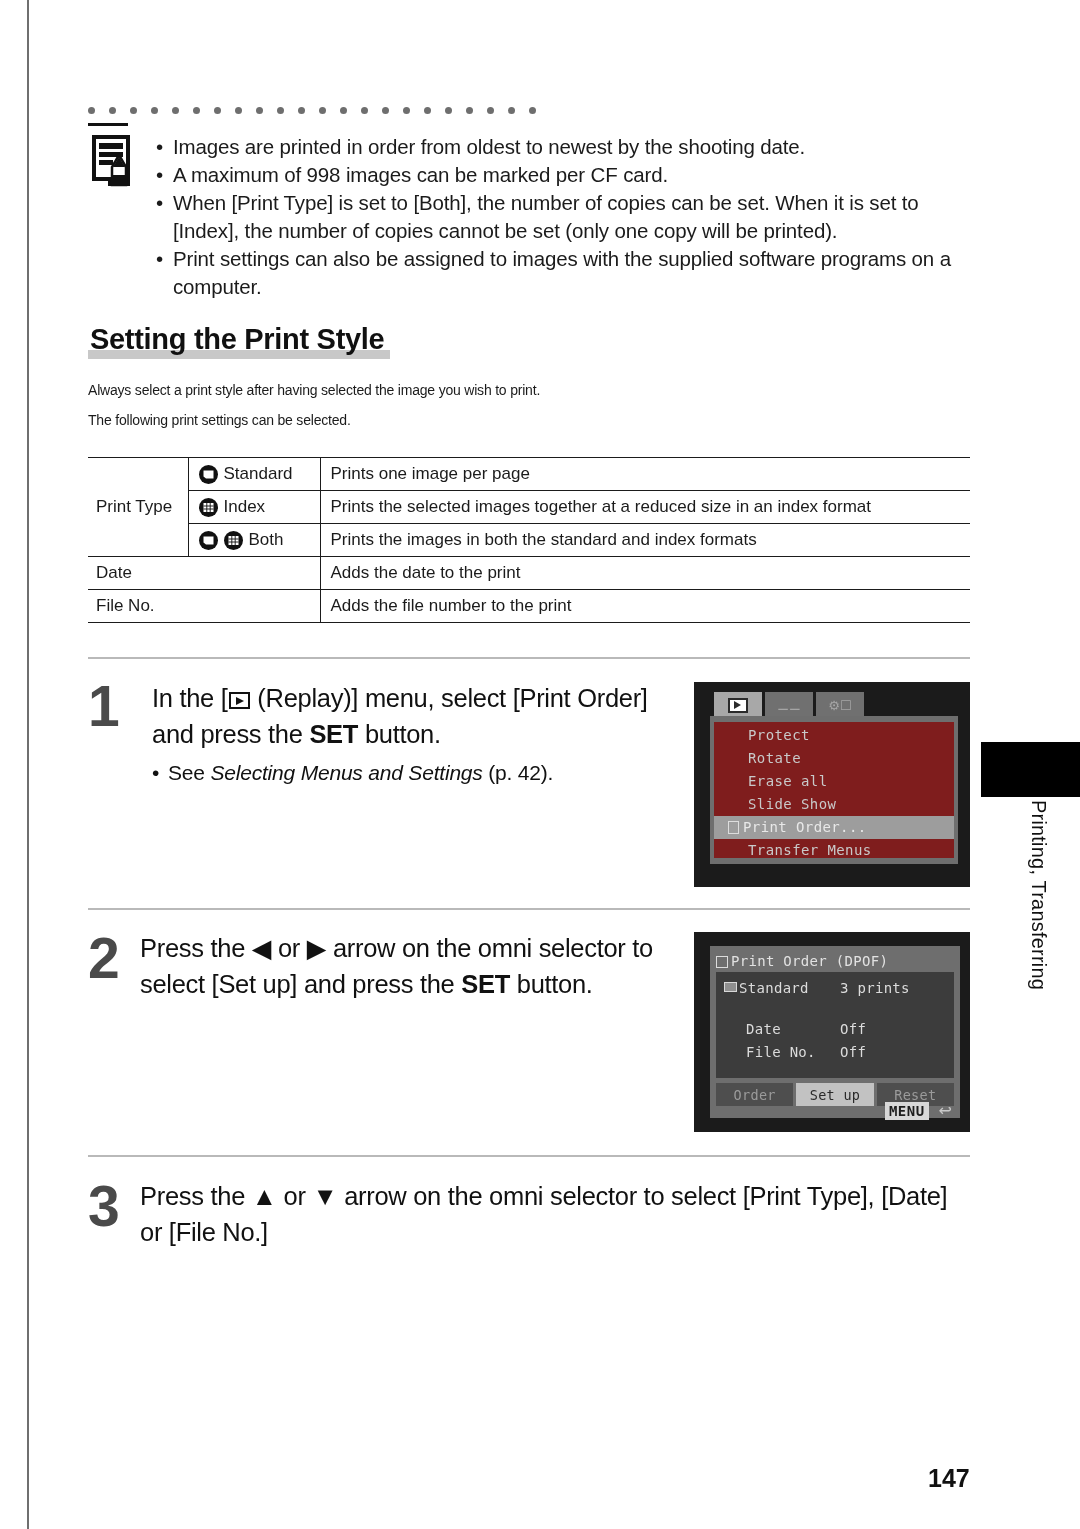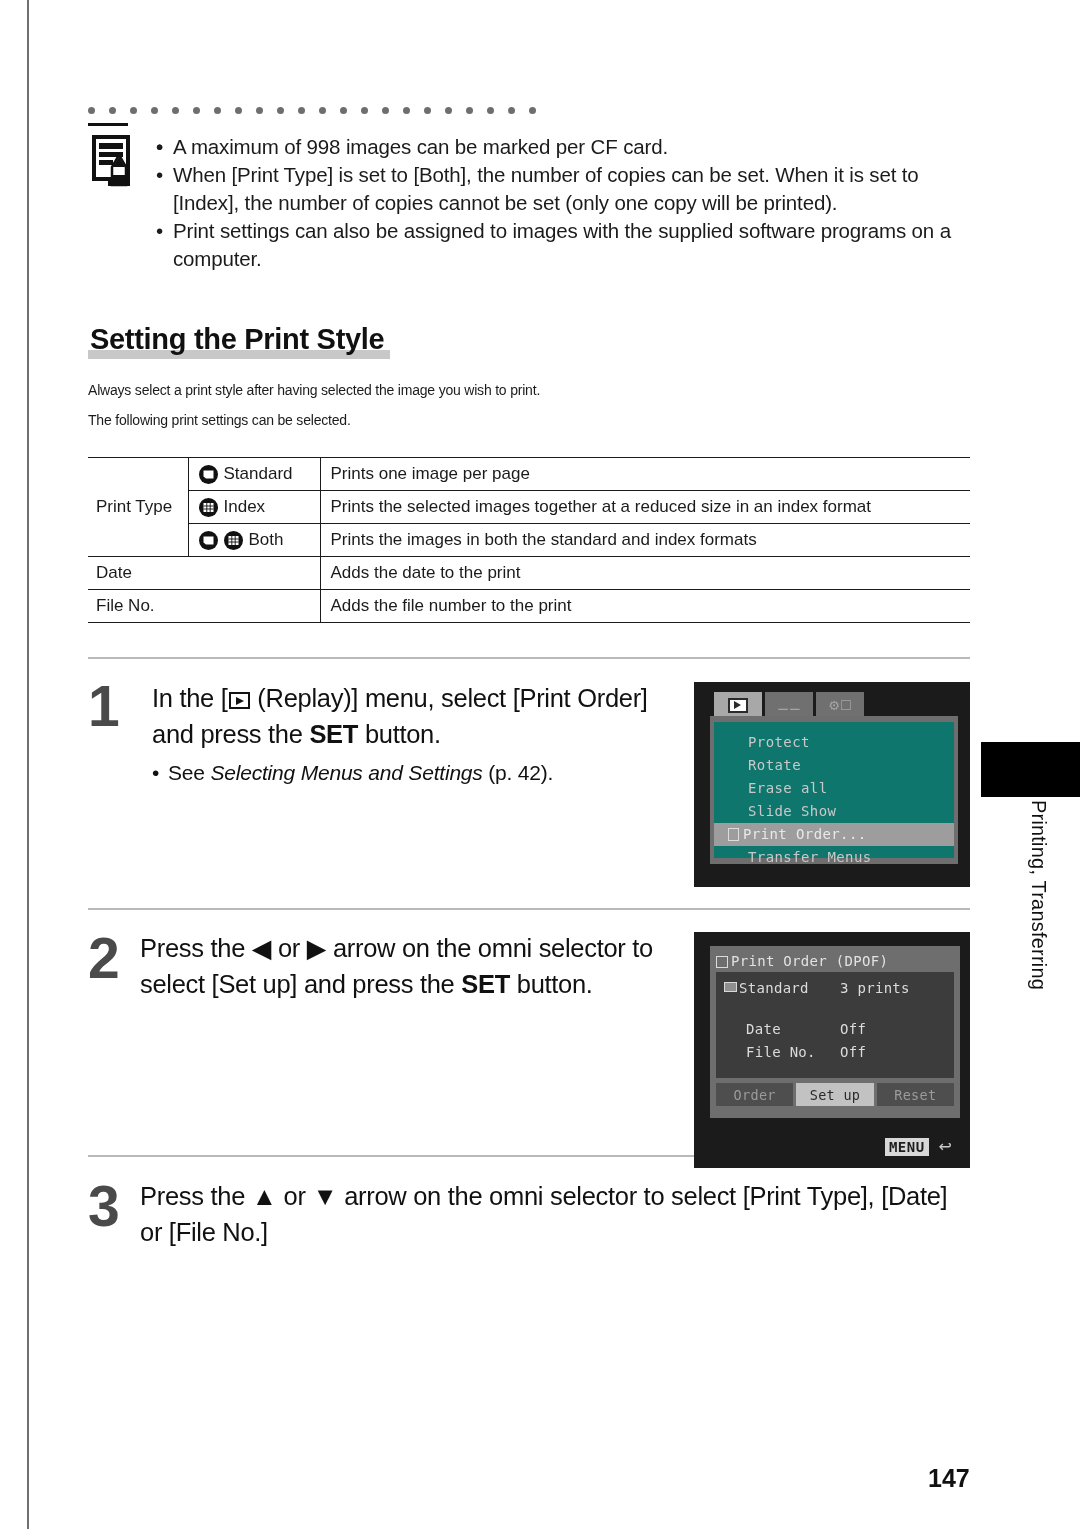--- a/index.html
+++ b/index.html
@@ -205,21 +205,21 @@
     border-bottom: 4px solid transparent;
   }
 
   
   .lcd {
     position: absolute;
     background: #1b1b1b;
     padding: 8px;
   }
   .lcd-1 { left: 694px; top: 682px;  width: 276px; height: 205px; }
-  .lcd-2 { left: 694px; top: 932px;  width: 276px; height: 236px; }
+  .lcd-2 { left: 694px; top: 932px;  width: 276px; height: 200px; }
 
   .lcd-inner { width: 100%; height: 100%; position: relative; }
 
   
   .menu-tabs {
     position: absolute;
     left: 12px; top: 2px;
     display: flex;
     gap: 3px;
   }
@@ -255,23 +255,23 @@
 
   .menu-panel {
     position: absolute;
     left: 8px; top: 26px;
     width: 248px;
     height: 148px;
     background: #6e6e6e;
     padding: 6px 4px;
   }
   .menu-list {
-    background: #0f766e;
+    background: #7f1d1d;
     height: 100%;
-    padding-top: 9px;
+    padding-top: 2px;
   }
   .menu-item {
     height: 23px;
     line-height: 23px;
     padding-left: 34px;
     color: #c9c9c9;
     font-family: "DejaVu Sans Mono", monospace;
     font-size: 14px;
     letter-spacing: 0.4px;
     white-space: nowrap;
@@ -461,20 +461,21 @@
       <rect x="18" y="44" width="22" height="9" fill="#111"></rect>
       <path d="M29 22 L36 34 L36 52 L22 52 L22 34 Z" fill="#fff" stroke="#111" stroke-width="2.5"></path>
       <path d="M29 24 L35 34 L23 34 Z" fill="#111"></path>
       <rect x="23" y="42" width="12" height="11" fill="#111"></rect>
     </svg>
   </div>
 
   <div class="note-body">
     <div class="note-line">
       <span class="bullet">•</span>
+      <span>Images are printed in order from oldest to newest by the shooting date.</span>
     </div>
     <div class="note-line">
       <span class="bullet">•</span>
       <span>A maximum of 998 images can be marked per CF card.</span>
     </div>
     <div class="note-line">
       <span class="bullet">•</span>
       <span>When [Print Type] is set to [Both], the number of copies can be set. When it is set to [Index], the number of copies cannot be set (only one copy will be printed).</span>
     </div>
     <div class="note-line">

